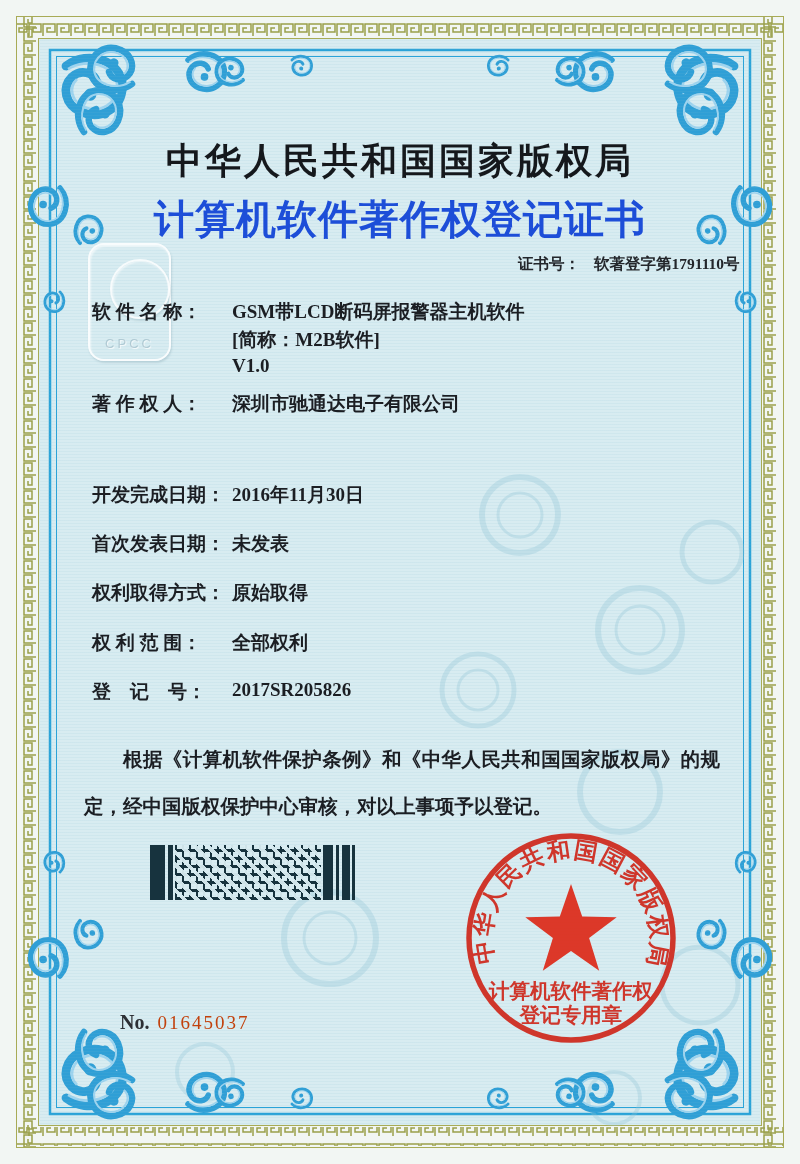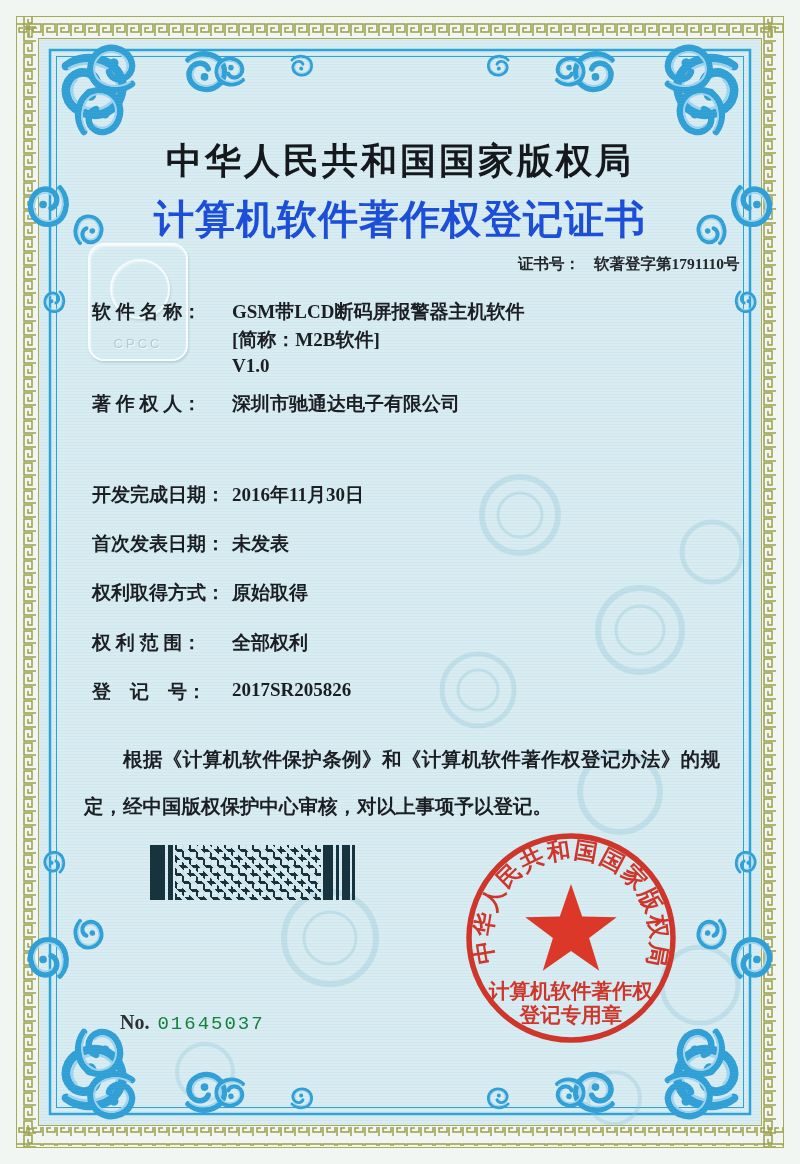--- a/index.html
+++ b/index.html
@@ -9,21 +9,21 @@
     background:#f2f6f3; overflow:hidden;
   }
   .bg-svg { position:absolute; inset:0; z-index:0; }
   .texture {
     position:absolute; left:40px; top:40px; right:40px; bottom:40px; z-index:1;
     background:repeating-linear-gradient(0deg, rgba(125,185,205,.10) 0 1px, rgba(255,255,255,0) 1px 3px);
     pointer-events:none;
   }
   
   .cpcc {
-    position:absolute; left:88px; top:243px; width:100px; height:118px; z-index:1;
+    position:absolute; left:88px; top:243px; width:83px; height:118px; z-index:1;
     border:2px solid rgba(255,255,255,.85); border-radius:16px;
     box-shadow:1px 2px 2px rgba(125,160,172,.30), inset 1px 2px 2px rgba(255,255,255,.6);
     display:flex; flex-direction:column; align-items:center; justify-content:flex-end;
   }
   .cpcc .ring {
     position:absolute; left:20px; top:14px; width:60px; height:60px; border-radius:50%;
     border:2px solid rgba(255,255,255,.8);
     box-shadow:1px 2px 2px rgba(125,160,172,.28), inset 1px 1px 2px rgba(255,255,255,.6);
   }
   .cpcc .cpcc-text {
@@ -73,22 +73,22 @@
   .seal-svg { position:absolute; left:455px; top:826px; z-index:2; opacity:.93; }
   .seal-date {
     position:absolute; left:478px; top:1005px; z-index:3;
     font-size:23px; font-weight:700; letter-spacing:1.5px; color:#15181d;
   }
   .serial {
     position:absolute; left:120px; top:1011px; z-index:3;
     font-size:20px; color:#2c2f34; font-weight:700;
   }
   .serial .num {
-    font-family:Liberation Mono, monospace; font-weight:400;
-    color:#15803d; letter-spacing:2px; margin-left:8px; font-size:19px;
+    font-family:Liberation Serif, serif; font-weight:400;
+    color:#c2410c; letter-spacing:2px; margin-left:8px; font-size:19px;
   }
 </style>
 </head>
 <body>
 
 <div class="page">
 
   <svg class="bg-svg" width="800" height="1164" viewBox="0 0 800 1164">
     <defs>
       <pattern id="gkh" width="14" height="20" patternUnits="userSpaceOnUse">
@@ -191,21 +191,21 @@
   </div>
   <div class="row r7">
     <span class="lbl">权 利 范 围：</span>
     <span class="val">全部权利</span>
   </div>
   <div class="row r8">
     <span class="lbl">登　记　号：</span>
     <span class="val">2017SR205826</span>
   </div>
 
-  <div class="statement">根据《计算机软件保护条例》和《计算机软件著作权登记办法》的规定，经中国版权保护中心审核，对以上事项予以登记。</div>
+  <div class="statement">根据《计算机软件保护条例》和《中华人民共和国国家版权局》的规定，经中国版权保护中心审核，对以上事项予以登记。</div>
 
   <div class="barcode">
     <div class="bc b15"></div>
     <div class="g3"></div>
     <div class="bc b5"></div>
     <div class="g2"></div>
     <div class="bc-noise"></div>
     <div class="g2"></div>
     <div class="bc b10"></div>
     <div class="g3"></div>

